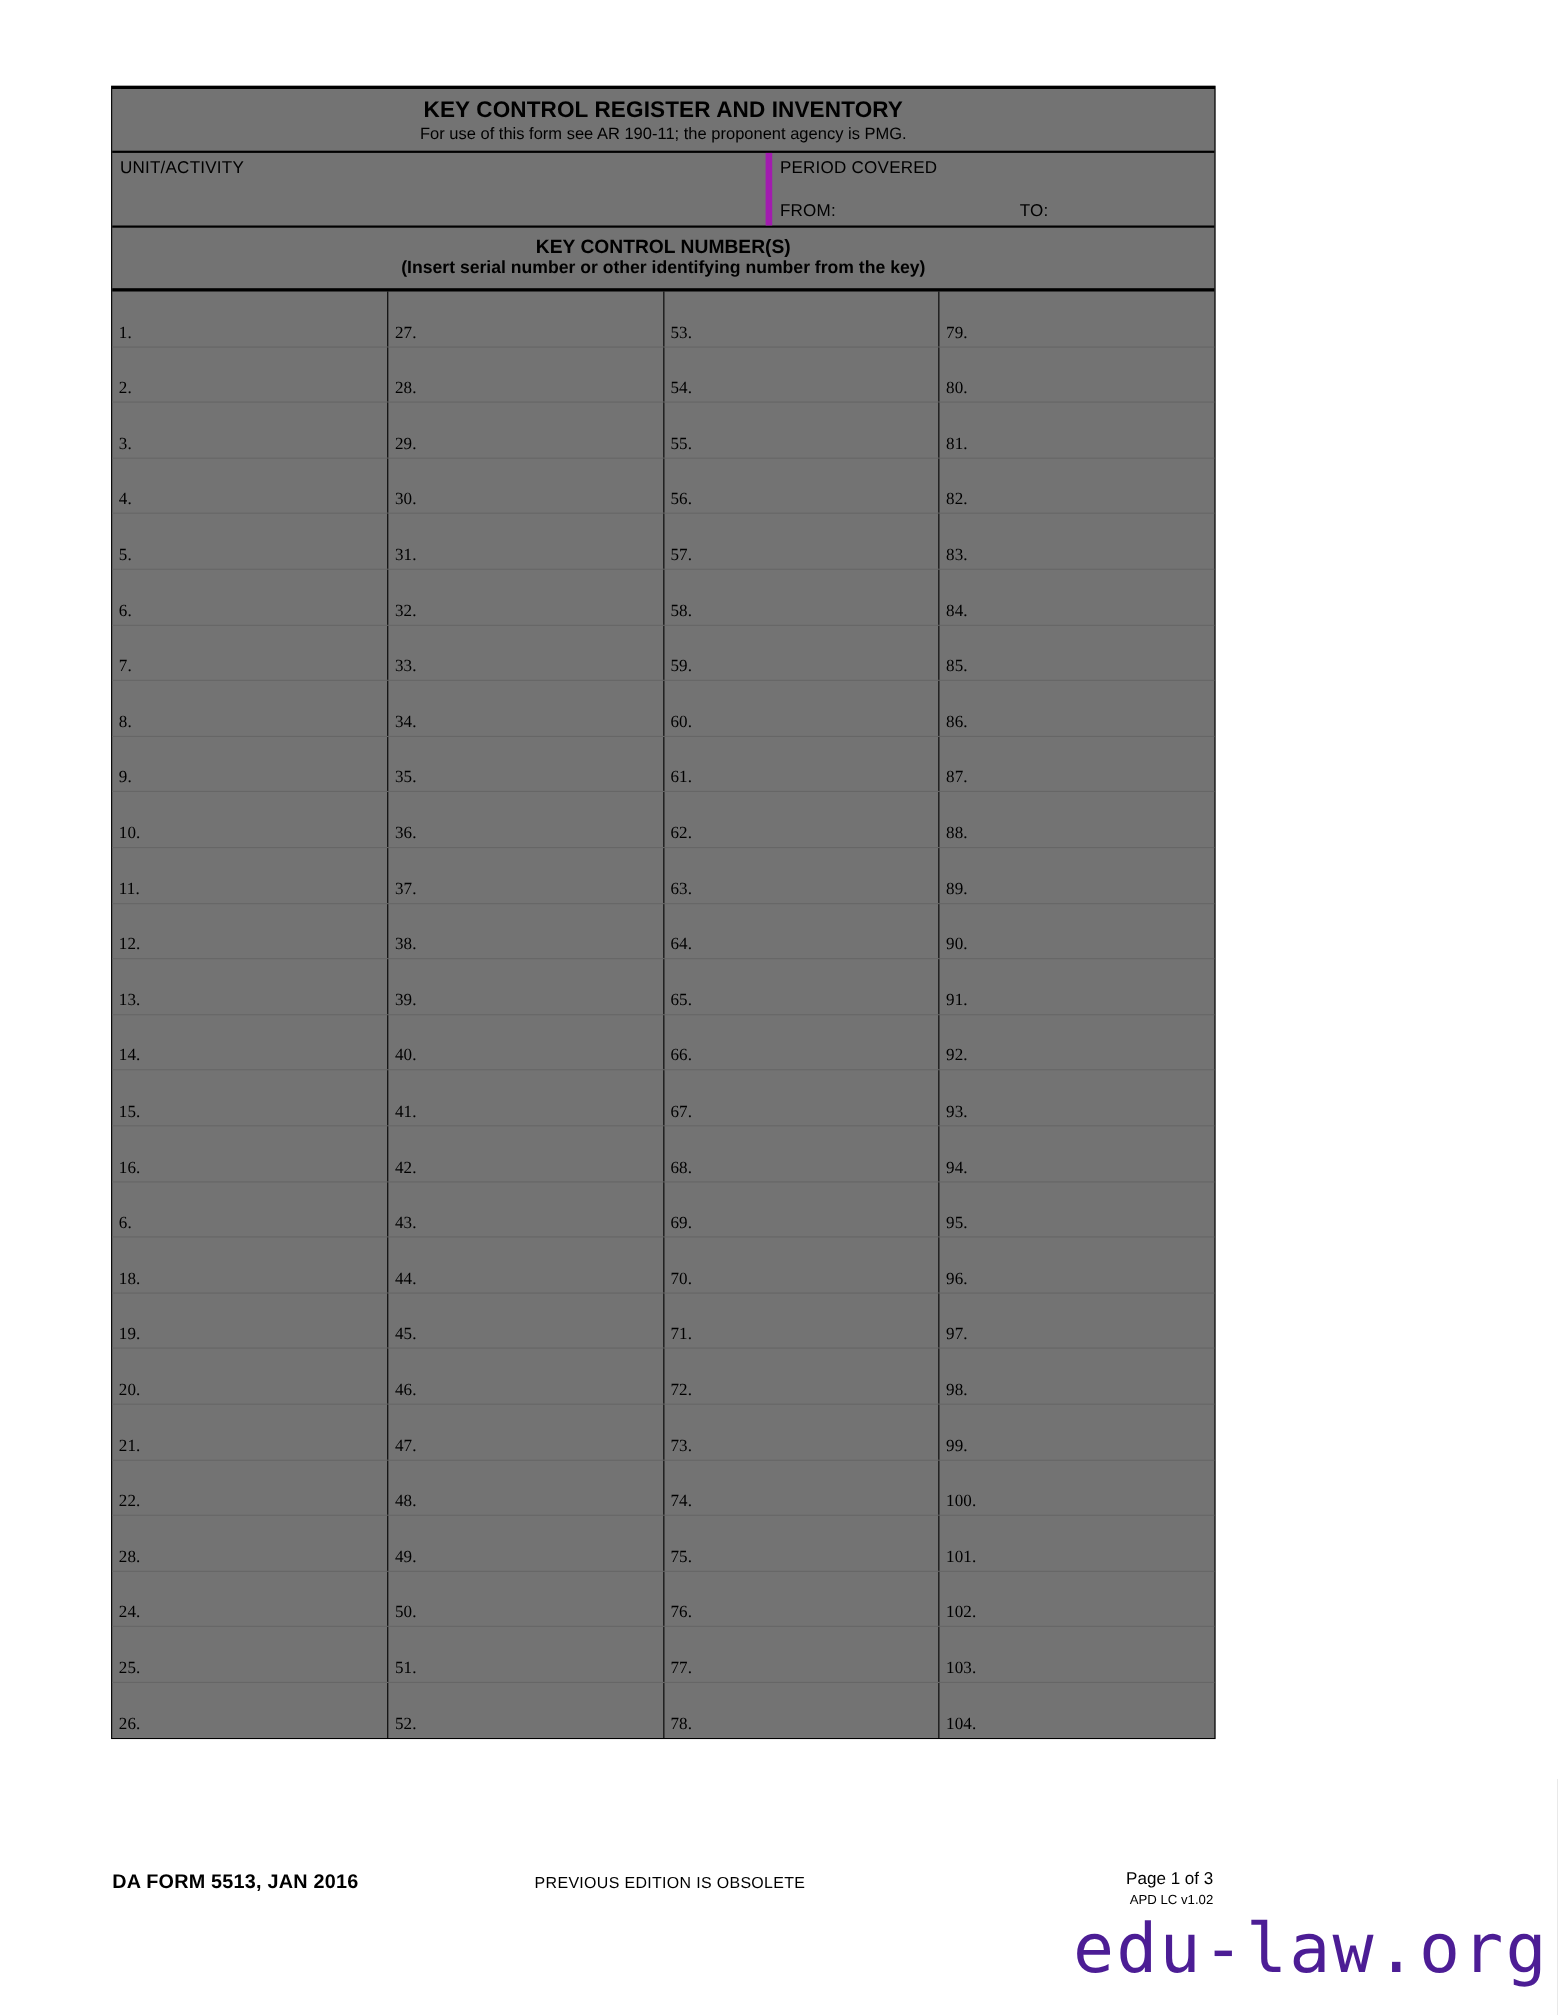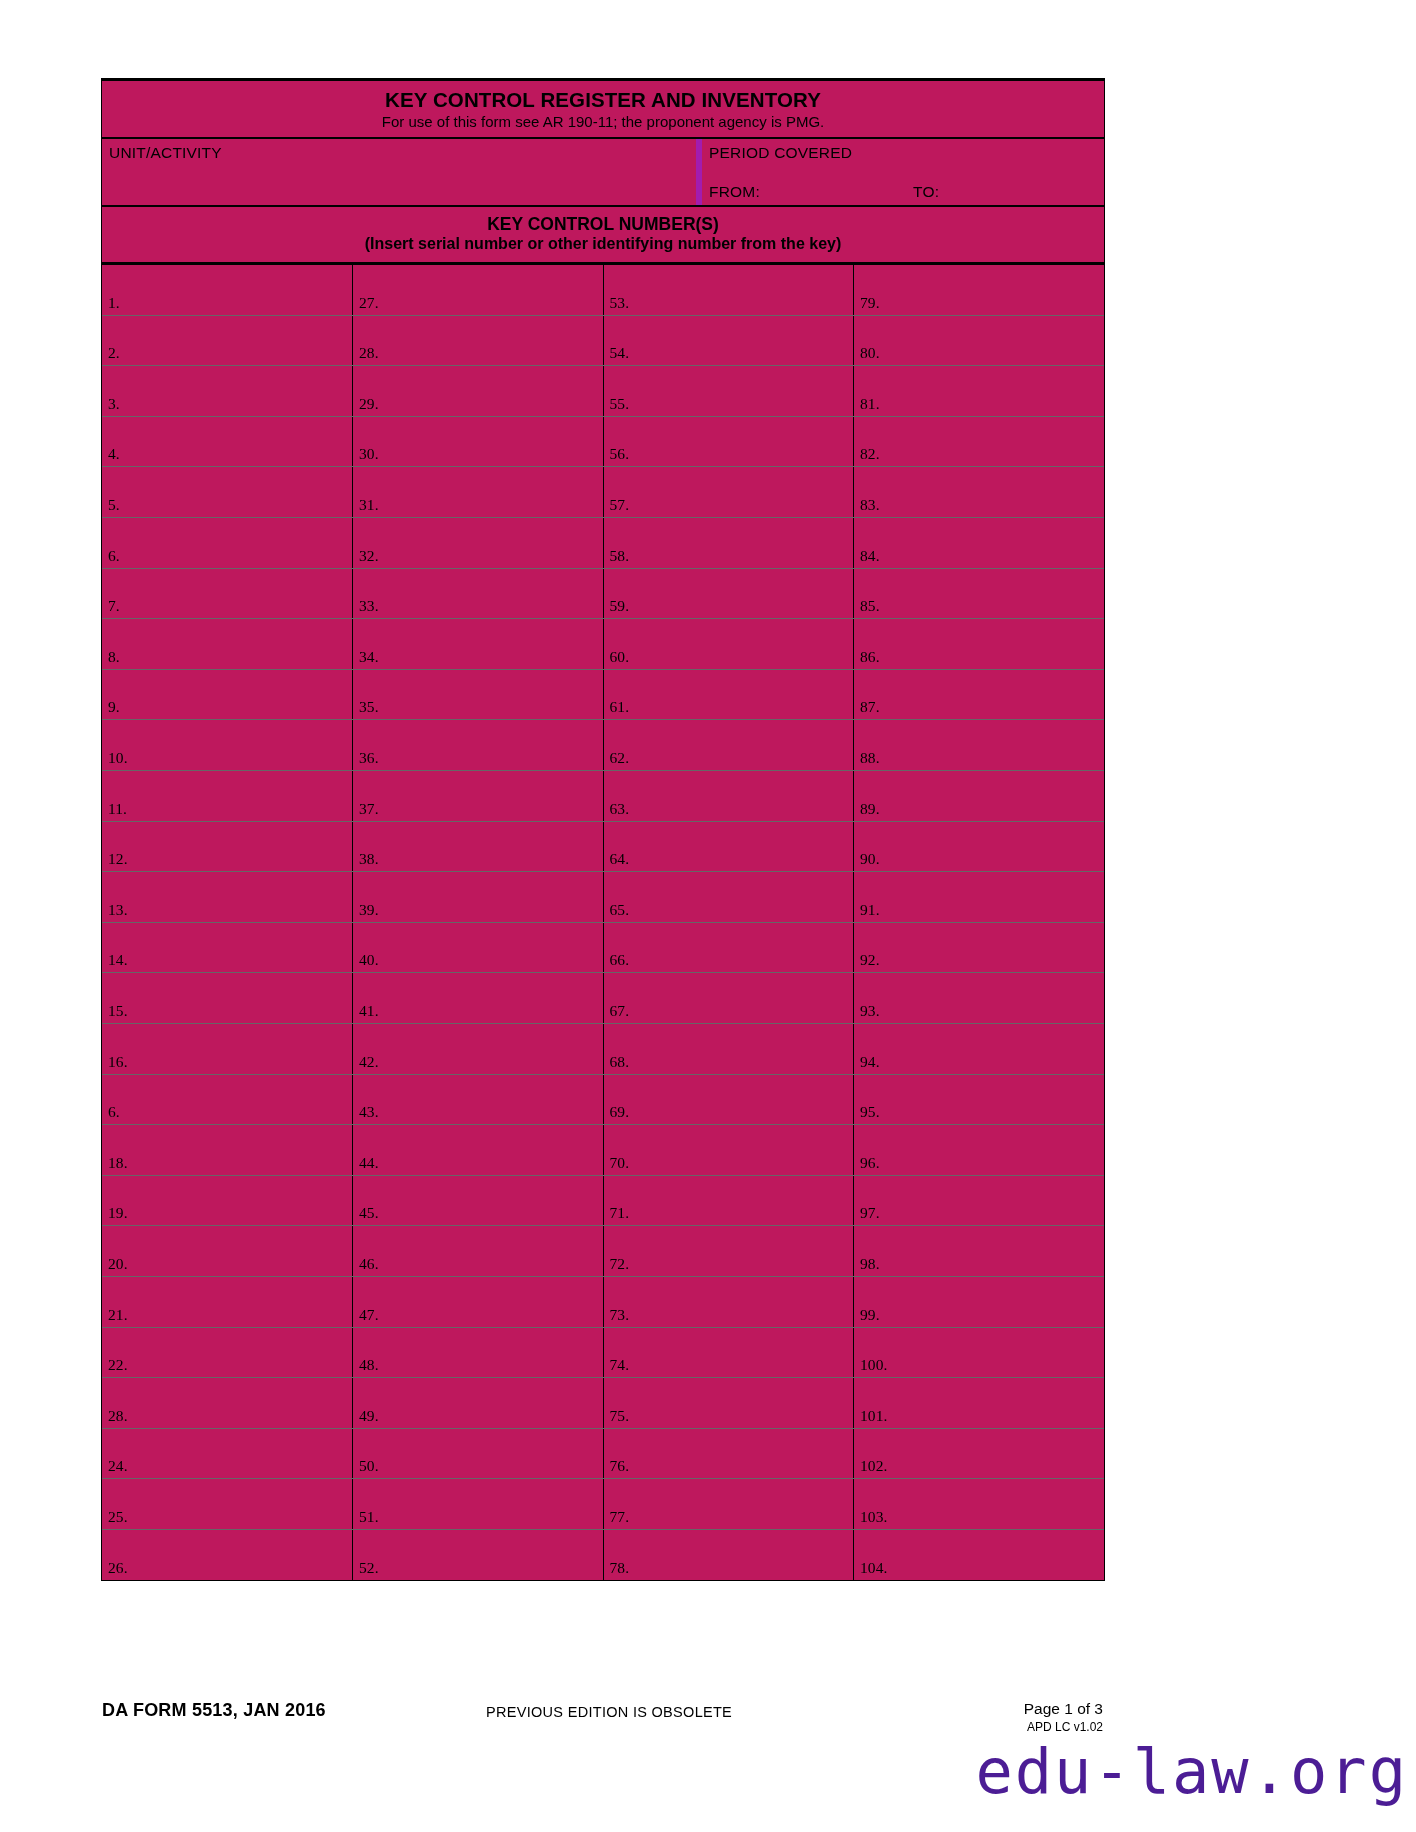--- a/index.html
+++ b/index.html
@@ -26,21 +26,21 @@
 
   
   .form-box {
     position: absolute;
     left: 101px;
     top: 78px;
     width: 1004px;
     border: 1px solid #000;
     border-top: 3px solid #000;
     box-sizing: border-box;
-    background: #be185d;
+    background: #737373;
   }
 
   
   .title-block {
     text-align: center;
     padding: 8px 0 6px 0;
     border-bottom: 2px solid #000;
   }
   .form-title {
     font-size: 20.5px;
@@ -84,21 +84,21 @@
     left: 7px;
     right: 7px;
     bottom: 4px;
     display: flex;
     font-size: 15.5px;
     letter-spacing: 0.2px;
   }
   .fromto-from { flex: 0 0 auto; }
   .fromto-to {
     position: absolute;
-    left: 204px;
+    left: 218px;
   }
 
   
   .kcn-header {
     text-align: center;
     padding: 7px 0 8px 0;
     border-bottom: 3px solid #000;
   }
   .kcn-title {
     font-size: 17.5px;

